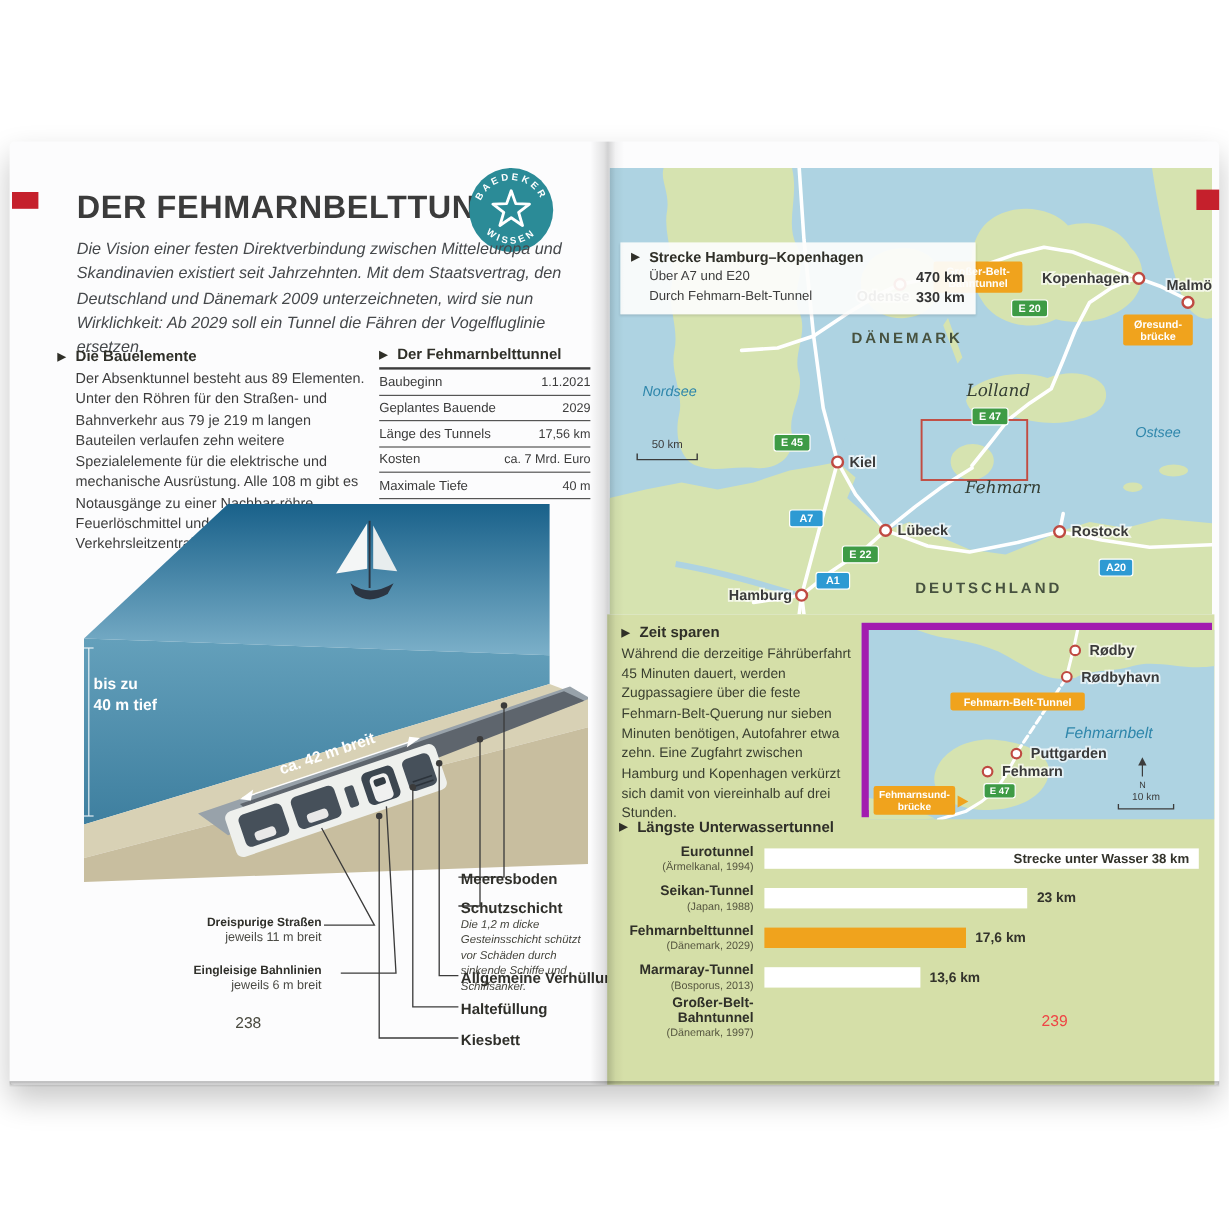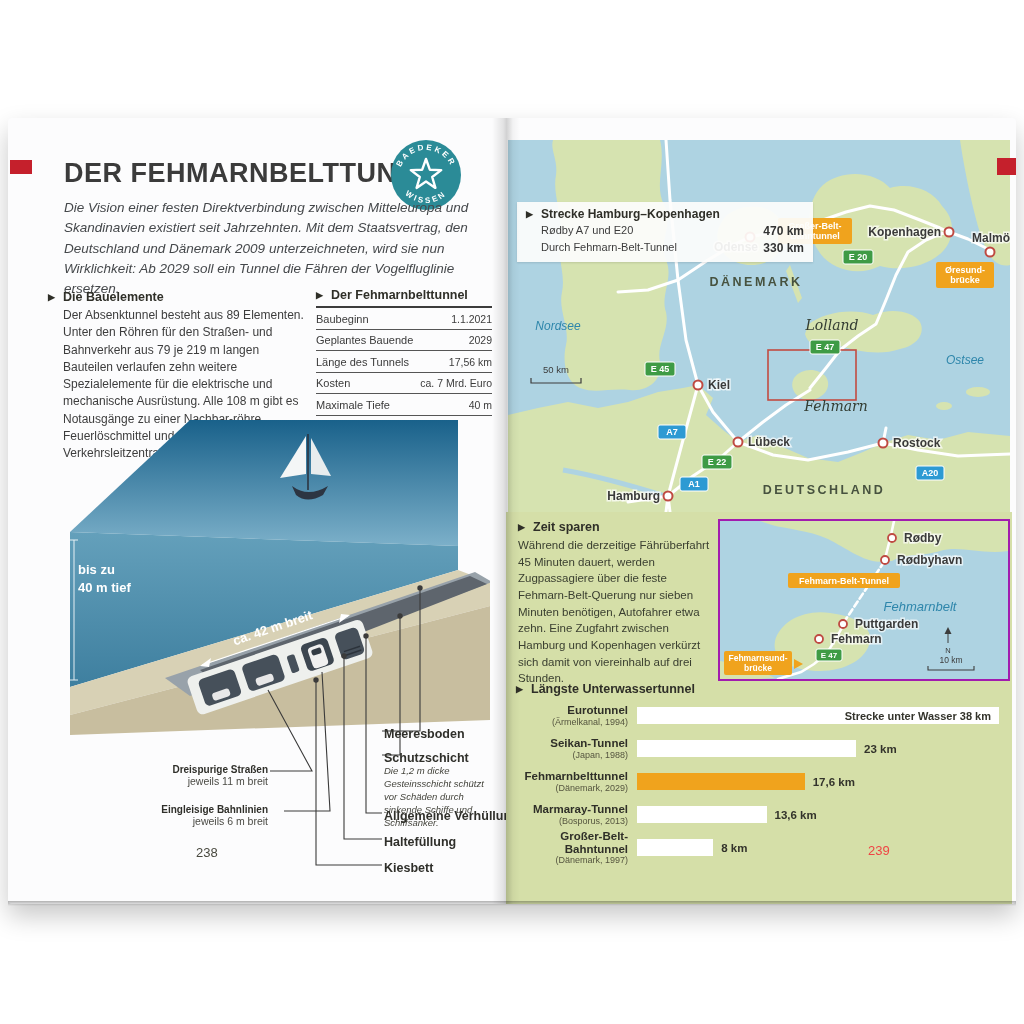--- a/index.html
+++ b/index.html
@@ -37,21 +37,21 @@
   .pagenum{position:absolute;font-size:13px;color:#49493f;}
   .infobox{position:absolute;left:517px;top:202px;width:278px;background:rgba(253,253,252,.93);
         padding:5px 9px 7px;box-shadow:0 1px 2px rgba(0,0,0,.12);}
   .infobox .bh{font-size:12px;}
   .irow{display:flex;justify-content:space-between;font-size:11px;margin-top:3px;padding-left:15px;color:#3c3c3c;}
   .irow .iv{font-weight:700;font-size:12px;color:#333;}
   .green-panel{position:absolute;left:506px;top:512px;width:506px;height:392px;background:#d5dfa8;}
   .zeit{position:absolute;left:518px;top:520px;width:198px;}
   .zeit .bodytext{font-size:11.5px;line-height:1.45;color:#3a3f30;}
   .inset{position:absolute;left:718px;top:519px;width:292px;height:162px;
-        border:2px solid #a21caf;box-sizing:border-box;background:#aed3e2;}
+        border:6px solid #a21caf;box-sizing:border-box;background:#aed3e2;}
   .chart-head{position:absolute;left:516px;top:682px;}
   .chart{position:absolute;left:516px;top:699px;width:494px;}
   .crow{display:flex;align-items:center;height:33px;}
   .clabel{width:112px;text-align:right;padding-right:9px;flex:none;}
   .clabel .nm{font-weight:700;font-size:11.5px;color:#2f2f28;line-height:1.1;}
   .clabel .sb{font-size:9px;color:#55553f;}
   .ctrack{flex:1;position:relative;display:flex;align-items:center;}
   .bar{height:17px;flex:none;}
   .cval{font-weight:700;font-size:11.5px;color:#33332b;margin-left:8px;white-space:nowrap;}
   .crow.inside .ctrack .bar{position:relative;}
@@ -326,21 +326,21 @@
     <text x="457" y="224">Ostsee</text>
   </g>
 </svg>
 
 <div class="infobox">
   <div class="blockhead bh">
     <span class="tri">▶</span>
     <span>Strecke Hamburg–Kopenhagen</span>
   </div>
   <div class="irow">
-    <span>Rødby A7 und E20</span>
+    <span>Über A7 und E20</span>
     <span class="iv">470 km</span>
   </div>
   <div class="irow">
     <span>Durch Fehmarn-Belt-Tunnel</span>
     <span class="iv">330 km</span>
   </div>
 </div>
 
 <div class="red-tab" style="left:997px;top:158px;width:19px;height:17px;"></div>
 
@@ -454,23 +454,19 @@
     <div class="ctrack">
         <div class="bar" style="width: 129.558px; background: rgb(255, 255, 255);"></div>
         <span class="cval">13,6 km</span>
       </div>
   </div>
   <div class="crow">
     <div class="clabel">
         <div class="nm">Großer-Belt-Bahntunnel</div>
         <div class="sb">(Dänemark, 1997)</div>
       </div>
-    <div class="ctrack">
-        <div class="bar" style="width: 76.2105px; background: rgb(255, 255, 255);"></div>
-        <span class="cval">8 km</span>
-      </div>
   </div>
 </div>
 
 <div class="pagenum" style="left:868px;top:843px;color:#ef4444;">239</div>
 
 <div class="spine"></div>
 <div class="bottom-edge"></div>
 
 </body></html>

